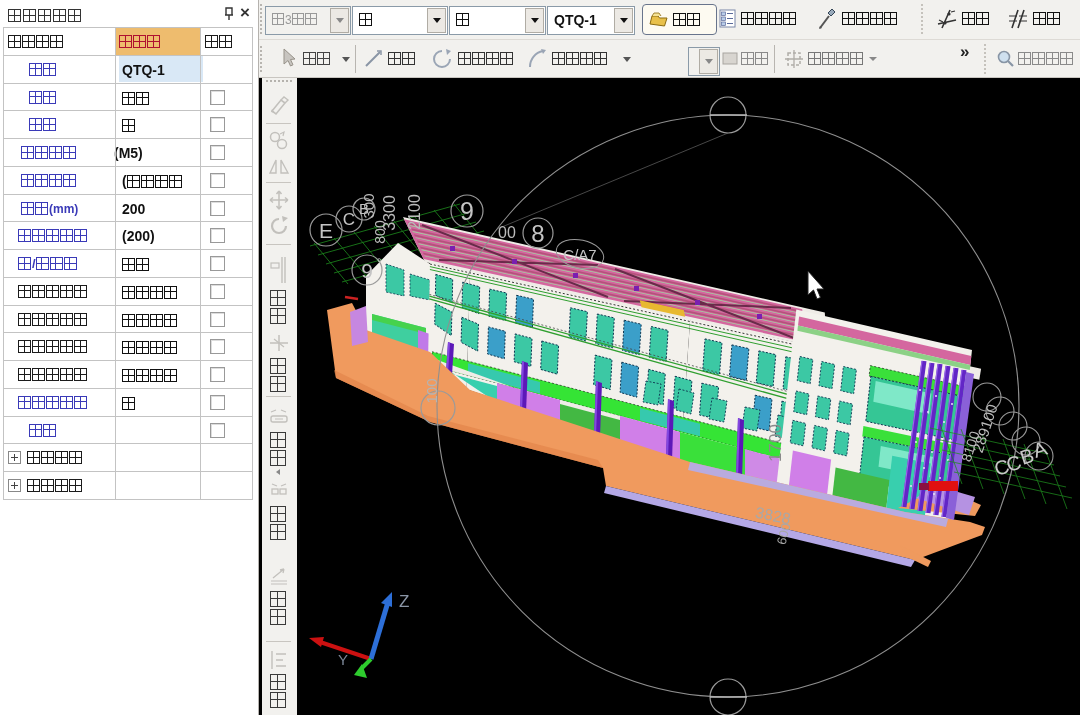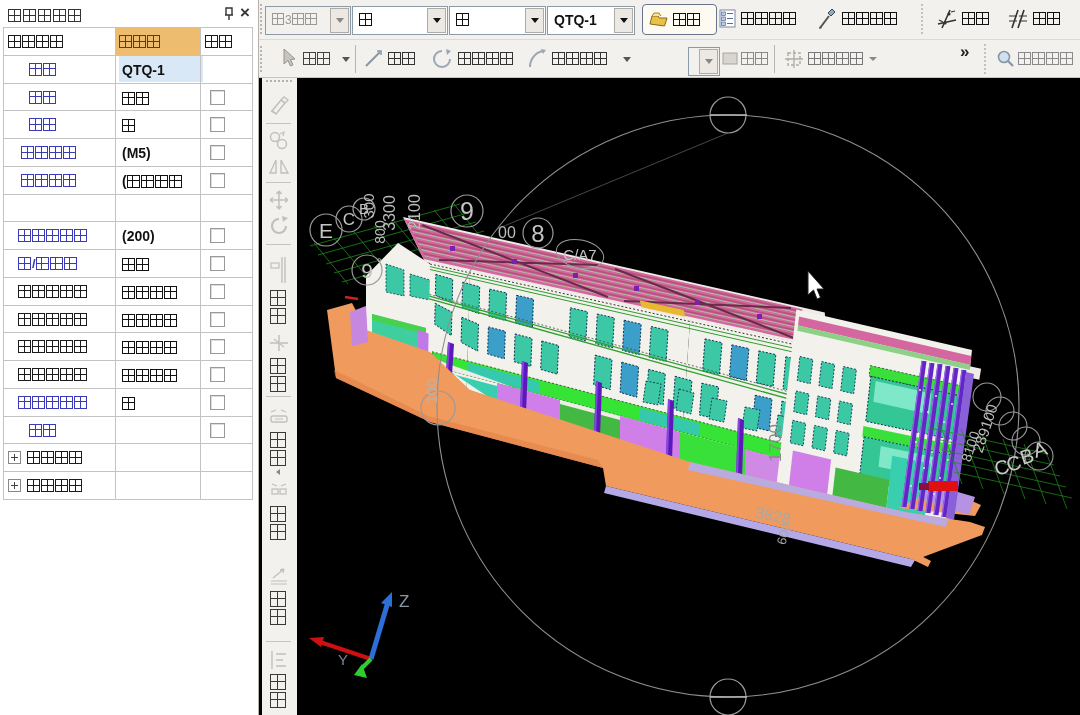--- a/index.html
+++ b/index.html
@@ -475,26 +475,31 @@
       <div style="position:absolute;left:119px;top:7px;color:#111;font-weight:bold;font-size:14px"><i class="q" style="width:13px;height:13px;vertical-align:-2px;margin-right:1px"></i><i class="q" style="width:13px;height:13px;vertical-align:-2px;margin-right:1px"></i></div>
       <div class="cb" style="left:207px;top:7px"></div>
     </div>
     <div style="position:absolute;left:3px;top:110.3px;width:250px;height:27.76px">
       <div style="position:absolute;left:26px;top:7px;color:#3a3ab8;font-weight:bold"><i class="q" style="width:13px;height:13px;vertical-align:-2px;margin-right:1px"></i><i class="q" style="width:13px;height:13px;vertical-align:-2px;margin-right:1px"></i></div>
       <div style="position:absolute;left:119px;top:7px;color:#111;font-weight:bold;font-size:14px"><i class="q" style="width:13px;height:13px;vertical-align:-2px;margin-right:1px"></i></div>
       <div class="cb" style="left:207px;top:7px"></div>
     </div>
     <div style="position:absolute;left:3px;top:138.0px;width:250px;height:27.76px">
       <div style="position:absolute;left:18px;top:7px;color:#3a3ab8;font-weight:bold"><i class="q" style="width:13px;height:13px;vertical-align:-2px;margin-right:1px"></i><i class="q" style="width:13px;height:13px;vertical-align:-2px;margin-right:1px"></i><i class="q" style="width:13px;height:13px;vertical-align:-2px;margin-right:1px"></i><i class="q" style="width:13px;height:13px;vertical-align:-2px;margin-right:1px"></i></div>
-      <div style="position:absolute;left:119px;top:7px;color:#111;font-weight:bold;font-size:14px"><span style="color:#111">(M5)</span></div>
+      <div style="position:absolute;left:111px;top:7px;color:#111;font-weight:bold;font-size:14px"><span style="color:#111">(M5)</span></div>
       <div class="cb" style="left:207px;top:7px"></div>
     </div>
     <div style="position:absolute;left:3px;top:165.8px;width:250px;height:27.76px">
       <div style="position:absolute;left:18px;top:7px;color:#3a3ab8;font-weight:bold"><i class="q" style="width:13px;height:13px;vertical-align:-2px;margin-right:1px"></i><i class="q" style="width:13px;height:13px;vertical-align:-2px;margin-right:1px"></i><i class="q" style="width:13px;height:13px;vertical-align:-2px;margin-right:1px"></i><i class="q" style="width:13px;height:13px;vertical-align:-2px;margin-right:1px"></i></div>
       <div style="position:absolute;left:119px;top:7px;color:#111;font-weight:bold;font-size:14px"><span style="color:#111">(</span><i class="q" style="width:13px;height:13px;vertical-align:-2px;margin-right:1px"></i><i class="q" style="width:13px;height:13px;vertical-align:-2px;margin-right:1px"></i><i class="q" style="width:13px;height:13px;vertical-align:-2px;margin-right:1px"></i><i class="q" style="width:13px;height:13px;vertical-align:-2px;margin-right:1px"></i></div>
+      <div class="cb" style="left:207px;top:7px"></div>
+    </div>
+    <div style="position:absolute;left:3px;top:193.6px;width:250px;height:27.76px">
+      <div style="position:absolute;left:18px;top:7px;color:#3a3ab8;font-weight:bold"><i class="q" style="width:13px;height:13px;vertical-align:-2px;margin-right:1px"></i><i class="q" style="width:13px;height:13px;vertical-align:-2px;margin-right:1px"></i><span style="font-size:12px">(mm)</span></div>
+      <div style="position:absolute;left:119px;top:7px;color:#111;font-weight:bold;font-size:14px"><span style="color:#111">200</span></div>
       <div class="cb" style="left:207px;top:7px"></div>
     </div>
     <div style="position:absolute;left:3px;top:221.3px;width:250px;height:27.76px">
       <div style="position:absolute;left:15px;top:7px;color:#3a3ab8;font-weight:bold"><i class="q" style="width:13px;height:13px;vertical-align:-2px;margin-right:1px"></i><i class="q" style="width:13px;height:13px;vertical-align:-2px;margin-right:1px"></i><i class="q" style="width:13px;height:13px;vertical-align:-2px;margin-right:1px"></i><i class="q" style="width:13px;height:13px;vertical-align:-2px;margin-right:1px"></i><i class="q" style="width:13px;height:13px;vertical-align:-2px;margin-right:1px"></i></div>
       <div style="position:absolute;left:119px;top:7px;color:#111;font-weight:bold;font-size:14px"><span style="color:#111">(200)</span></div>
       <div class="cb" style="left:207px;top:7px"></div>
     </div>
     <div style="position:absolute;left:3px;top:249.1px;width:250px;height:27.76px">
       <div style="position:absolute;left:15px;top:7px;color:#3a3ab8;font-weight:bold"><i class="q" style="width:13px;height:13px;vertical-align:-2px;margin-right:1px"></i><span>/</span><i class="q" style="width:13px;height:13px;vertical-align:-2px;margin-right:1px"></i><i class="q" style="width:13px;height:13px;vertical-align:-2px;margin-right:1px"></i><i class="q" style="width:13px;height:13px;vertical-align:-2px;margin-right:1px"></i></div>
       <div style="position:absolute;left:119px;top:7px;color:#111;font-weight:bold;font-size:14px"><i class="q" style="width:13px;height:13px;vertical-align:-2px;margin-right:1px"></i><i class="q" style="width:13px;height:13px;vertical-align:-2px;margin-right:1px"></i></div>

